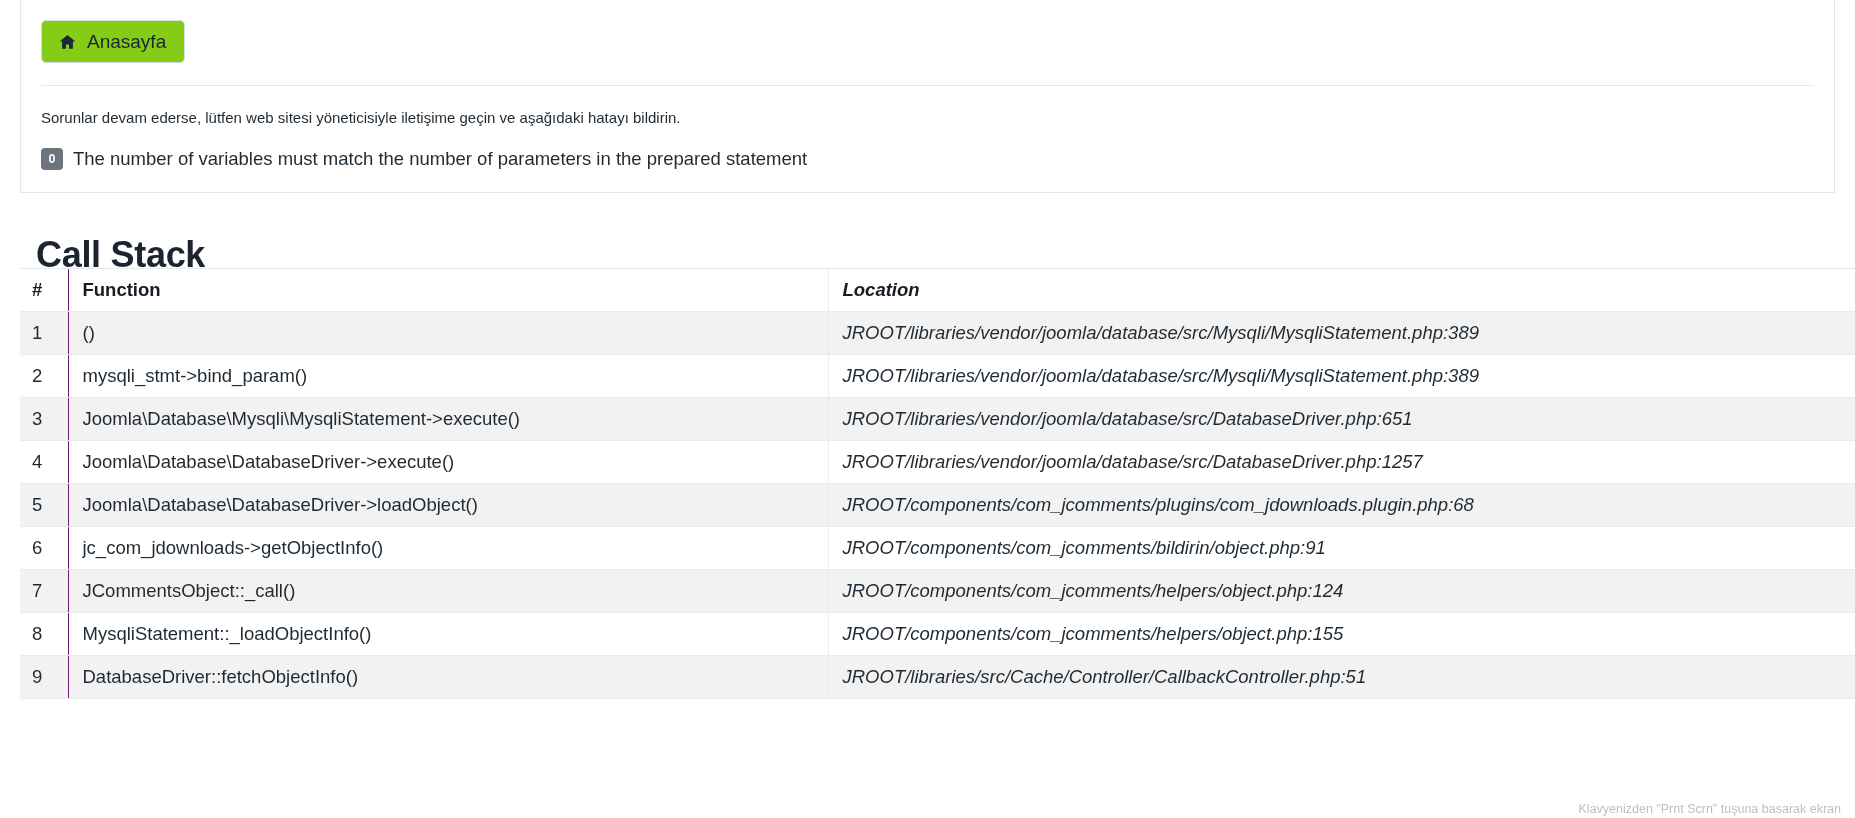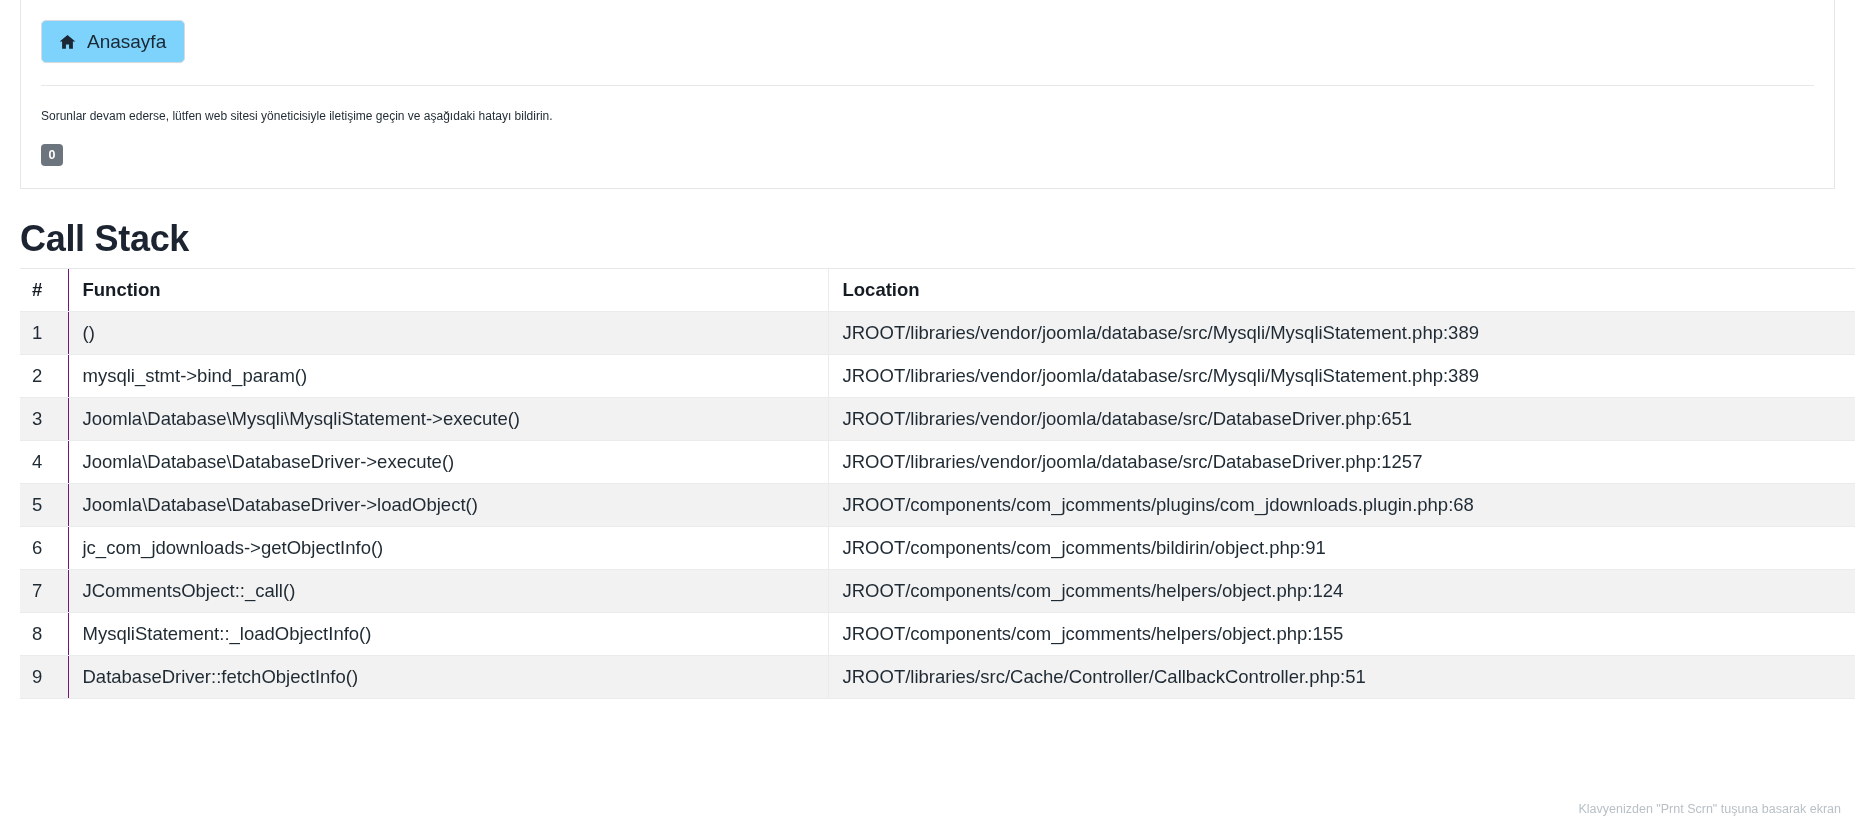--- a/index.html
+++ b/index.html
@@ -26,38 +26,38 @@
     border-top: 0;
     background: #fff;
     padding: 20px 20px 22px 20px;
   }
   .home-btn {
     display: inline-flex;
     align-items: center;
     gap: 10px;
     border: 1px solid #d7dbdf;
     border-radius: 5px;
-    background: #7dd3fc;
+    background: #84cc16;
     padding: 11px 18px 11px 16px;
     font-size: 19px;
     color: #1b2733;
     line-height: 1;
     cursor: pointer;
     box-shadow: 0 1px 0 rgba(0,0,0,0.01);
   }
   .home-icon { display: inline-block; width: 19px; height: 18px; }
   .divider {
     margin: 22px 0 0 0;
     height: 1px;
     background: #e6e8ea;
     width: 100%;
   }
   .hint-text {
     margin-top: 22px;
-    font-size: 12px;
+    font-size: 15px;
     color: #1f2a33;
     line-height: 1.35;
   }
   .err-line {
     margin-top: 20px;
     display: flex;
     align-items: center;
     gap: 10px;
     font-size: 18.5px;
     color: #1f2a33;
@@ -78,21 +78,21 @@
   }
 
   
   .cs-title {
     position: absolute;
     left: 20px; top: 218px;
     font-size: 36px;
     font-weight: bold;
     color: #1b2430;
     letter-spacing: -0.3px;
-    margin: 0;
+    margin: 16px;
   }
   .cs-table-wrap {
     position: absolute;
     left: 20px; top: 268px;
     width: 1835px;
   }
   table.cs {
     width: 1835px;
     border-collapse: collapse;
     font-size: 18.5px;
@@ -103,21 +103,21 @@
     border-bottom: 1px solid #e9ebed;
     padding: 0 14px;
     height: 43px;
     text-align: left;
     vertical-align: middle;
     white-space: nowrap;
   }
   table.cs th { font-weight: bold; color: #151c24; }
   table.cs th.c-num, table.cs td.c-num { width: 48px; padding-left: 12px; }
   table.cs th.c-fn,  table.cs td.c-fn  { width: 760px; border-left: 1px solid #701a75; }
-  table.cs th.c-loc, table.cs td.c-loc { border-left: 1px solid #e9ebed; }
+  table.cs th.c-loc, table.cs td.c-loc { border-left: 1px solid #e9ebed; font-style: italic; }
   table.cs tbody tr.odd td { background: #f2f2f3; }
   table.cs tbody tr.even td { background: #ffffff; }
 
   
   .watermark {
     position: absolute;
     right: 14px;
     bottom: 2px;
     font-size: 12.5px;
     color: #b9c0c6;
@@ -140,20 +140,21 @@
       </span>
       <span>Anasayfa</span>
     </button>
 
     <div class="divider"></div>
 
     <div class="hint-text">Sorunlar devam ederse, lütfen web sitesi yöneticisiyle iletişime geçin ve aşağıdaki hatayı bildirin.</div>
 
     <div class="err-line">
       <span class="err-badge">0</span>
+      <span>The number of variables must match the number of parameters in the prepared statement</span>
     </div>
   </div>
 
   <h2 class="cs-title">Call Stack</h2>
 
   <div class="cs-table-wrap">
     <table class="cs">
       <thead>
         <tr>
           <th class="c-num">#</th>

